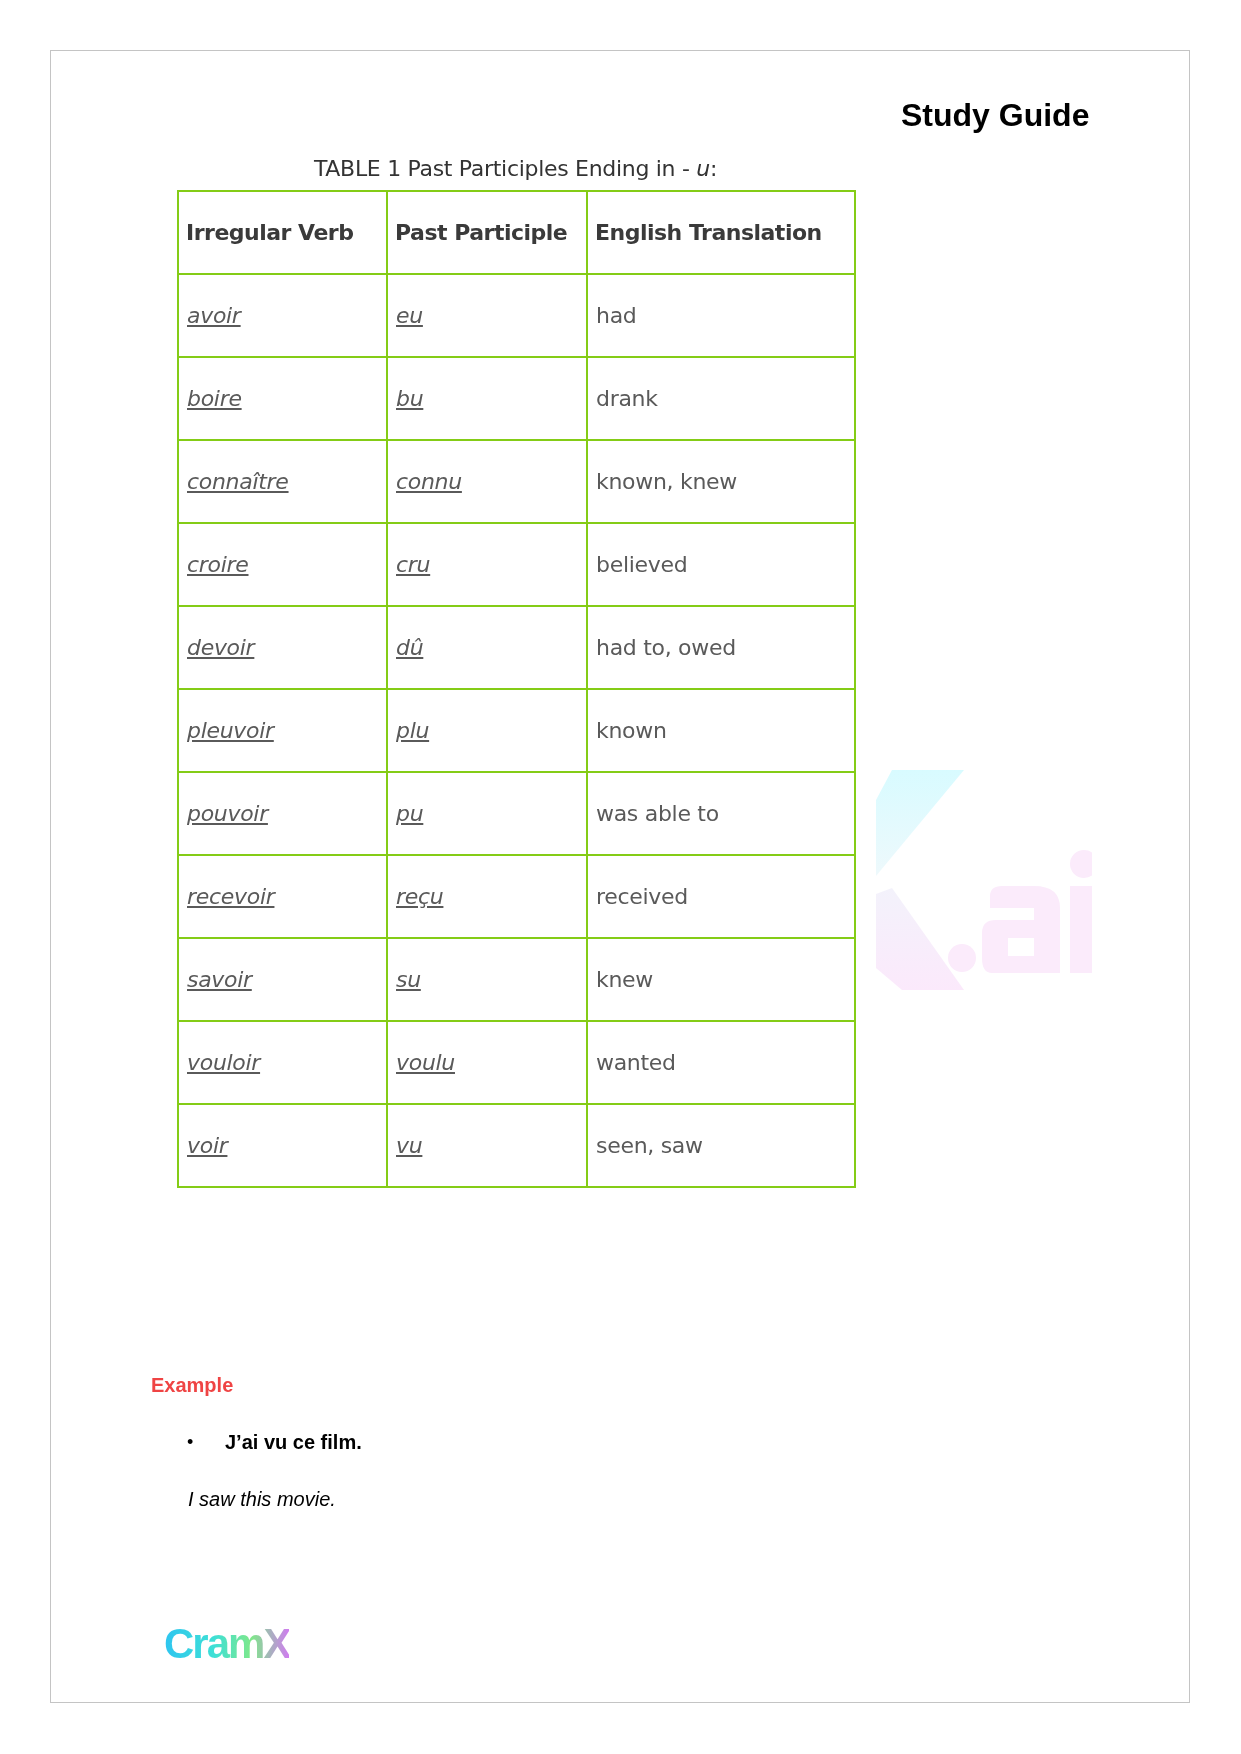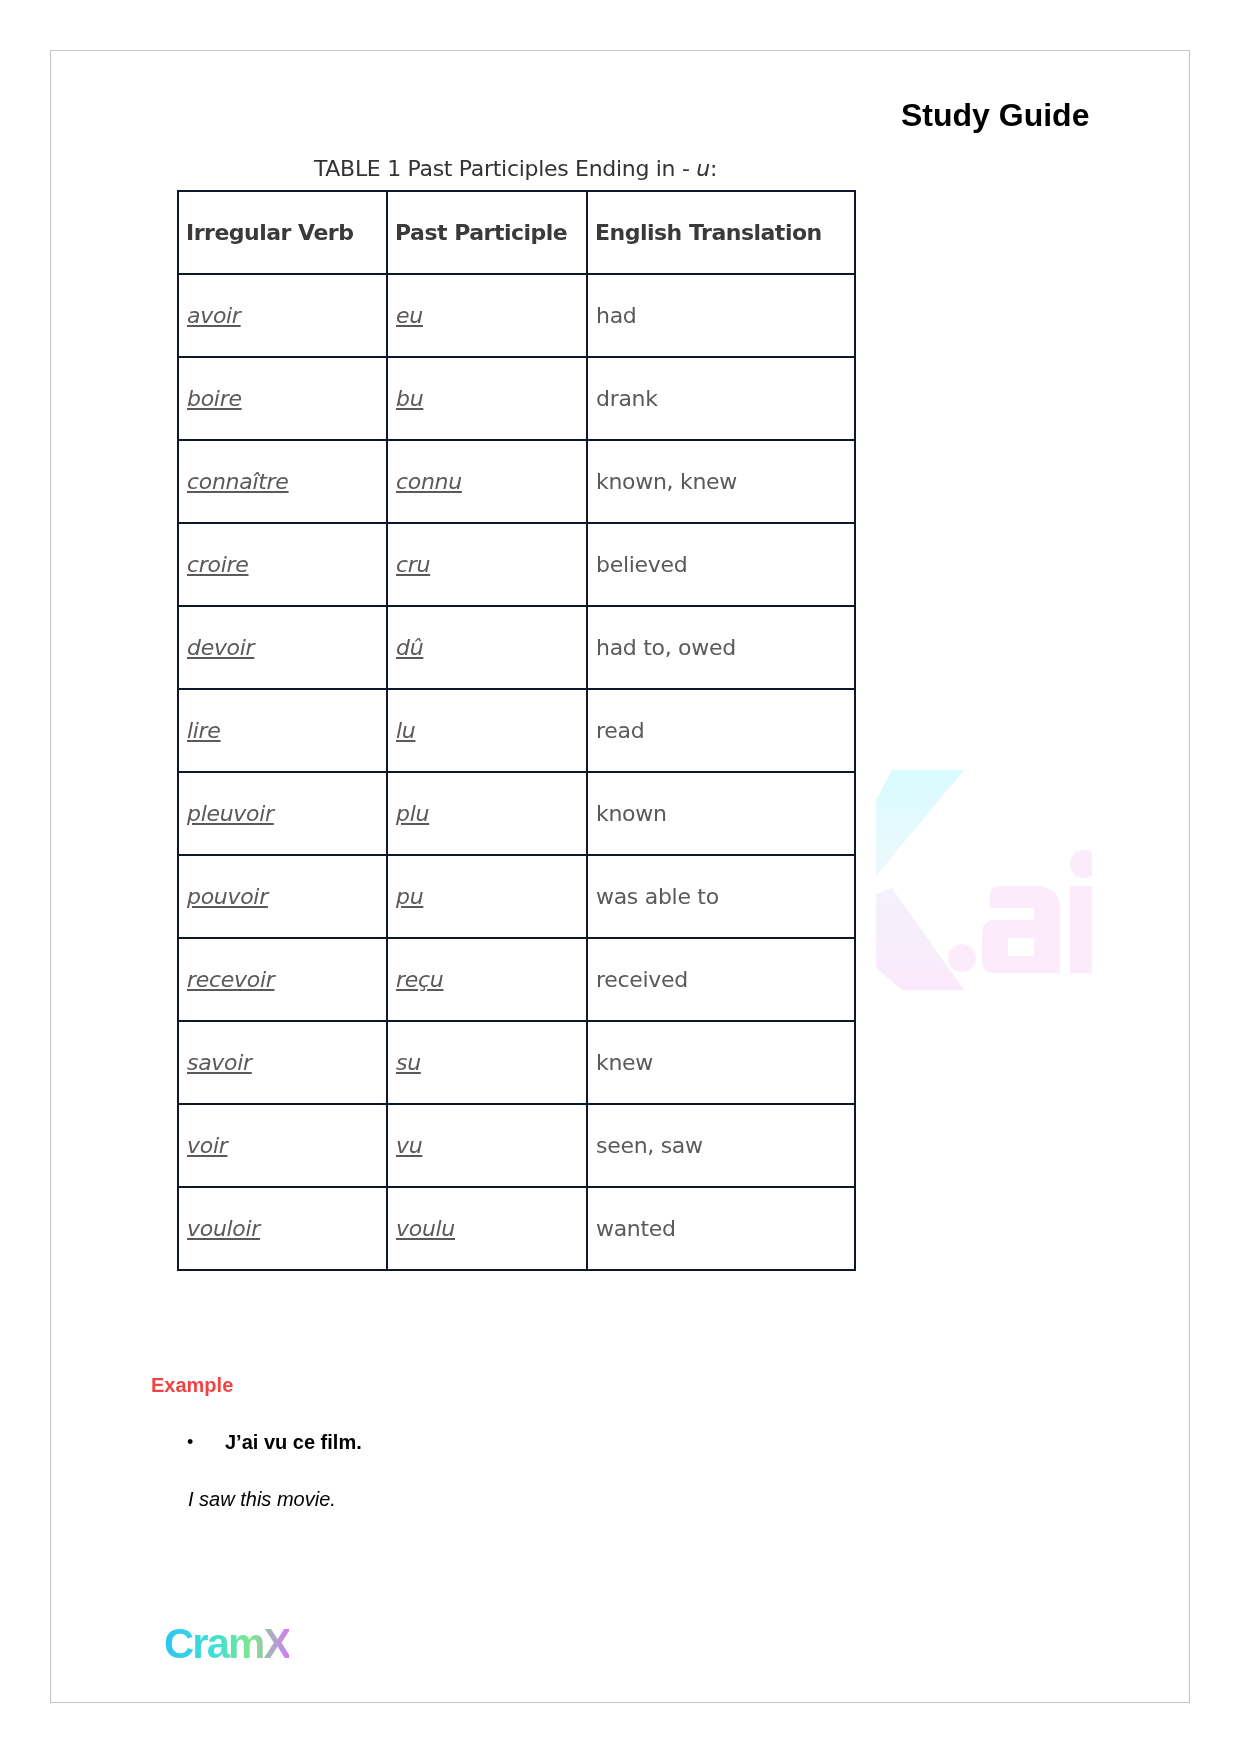--- a/index.html
+++ b/index.html
@@ -5,21 +5,21 @@
     html, body { margin: 0; padding: 0; background: #ffffff; }
     body { width: 1241px; height: 1754px; position: relative; overflow: hidden; font-family: "Liberation Sans", sans-serif; }
     .page { position: absolute; left: 50px; top: 50px; width: 1140px; height: 1653px; border: 1px solid #c4c4c4; box-sizing: border-box; background: #fff; }
     .study-title { position: absolute; left: 893px; top: 89px; font-family: "Liberation Sans", sans-serif; font-weight: bold; font-size: 32px; color: #000; margin: 8px; }
     .table-caption { position: absolute; left: 177px; width: 677px; top: 156px; text-align: center; font-family: "DejaVu Sans", sans-serif; font-weight: normal; font-size: 22px; color: #333; letter-spacing: -0.3px; }
     .table-caption i { font-style: italic; }
     table.verbs { position: absolute; left: 177px; top: 190px; border-collapse: collapse; table-layout: fixed; width: 677px; }
     table.verbs col.c1 { width: 209px; }
     table.verbs col.c2 { width: 200px; }
     table.verbs col.c3 { width: 268px; }
-    table.verbs th, table.verbs td { border: 2px solid #0f172a; height: 81px; padding: 0 0 0 8px; text-align: left; vertical-align: middle; white-space: nowrap; overflow: hidden; }
+    table.verbs th, table.verbs td { border: 2px solid #84cc16; height: 81px; padding: 0 0 0 8px; text-align: left; vertical-align: middle; white-space: nowrap; overflow: hidden; }
     table.verbs th { font-family: "DejaVu Sans", sans-serif; font-weight: bold; font-size: 22px; color: #3a3a3a; letter-spacing: -0.5px; padding-left: 7px; }
     table.verbs td { font-family: "DejaVu Sans", sans-serif; font-size: 22px; color: #5a5a5a; letter-spacing: -0.3px; }
     table.verbs td.it { font-style: italic; text-decoration: underline; }
     .example-label { position: absolute; left: 151px; top: 1374px; font-weight: bold; font-size: 20px; color: #ef4444; }
     .bullet-row { position: absolute; left: 187px; top: 1431px; font-size: 20px; color: #000; display: flex; align-items: center; }
     .bullet { width: 38px; font-size: 18px; }
     .bullet-text { font-weight: bold; }
     .translation { position: absolute; left: 188px; top: 1488px; font-style: italic; font-size: 20px; color: #000; }
     .logo { position: absolute; left: 164px; top: 1620px; font-family: Liberation Sans, sans-serif; font-weight: bold; font-size: 42px; letter-spacing: -2px; background: linear-gradient(90deg, #2ec5f0 0%, #3ee0d6 40%, #7fe88a 70%, #d07cf0 100%); -webkit-background-clip: text; background-clip: text; color: transparent; }
     .watermark { position: absolute; left: 862px; top: 758px; width: 230px; height: 236px; pointer-events: none; }
@@ -66,53 +66,48 @@
       <td class="it">croire</td>
       <td class="it">cru</td>
       <td>believed</td>
     </tr>
     <tr>
       <td class="it">devoir</td>
       <td class="it">dû</td>
       <td>had to, owed</td>
     </tr>
     <tr>
-      <td class="it">lire</td>
-      <td class="it">lu</td>
-      <td>read</td>
-    </tr>
-    <tr>
       <td class="it">pleuvoir</td>
       <td class="it">plu</td>
       <td>known</td>
     </tr>
     <tr>
       <td class="it">pouvoir</td>
       <td class="it">pu</td>
       <td>was able to</td>
     </tr>
     <tr>
       <td class="it">recevoir</td>
       <td class="it">reçu</td>
       <td>received</td>
     </tr>
     <tr>
       <td class="it">savoir</td>
       <td class="it">su</td>
       <td>knew</td>
     </tr>
     <tr>
+      <td class="it">vouloir</td>
+      <td class="it">voulu</td>
+      <td>wanted</td>
+    </tr>
+    <tr>
       <td class="it">voir</td>
       <td class="it">vu</td>
       <td>seen, saw</td>
-    </tr>
-    <tr>
-      <td class="it">vouloir</td>
-      <td class="it">voulu</td>
-      <td>wanted</td>
     </tr>
   </tbody>
 </table>
 
 <svg class="watermark" viewBox="0 0 230 236" xmlns="http://www.w3.org/2000/svg">
   <defs>
     <linearGradient id="wmTop" x1="0" y1="0" x2="0" y2="1">
       <stop offset="0" stop-color="#d8fbff"></stop>
       <stop offset="1" stop-color="#eef9fc"></stop>
     </linearGradient>

